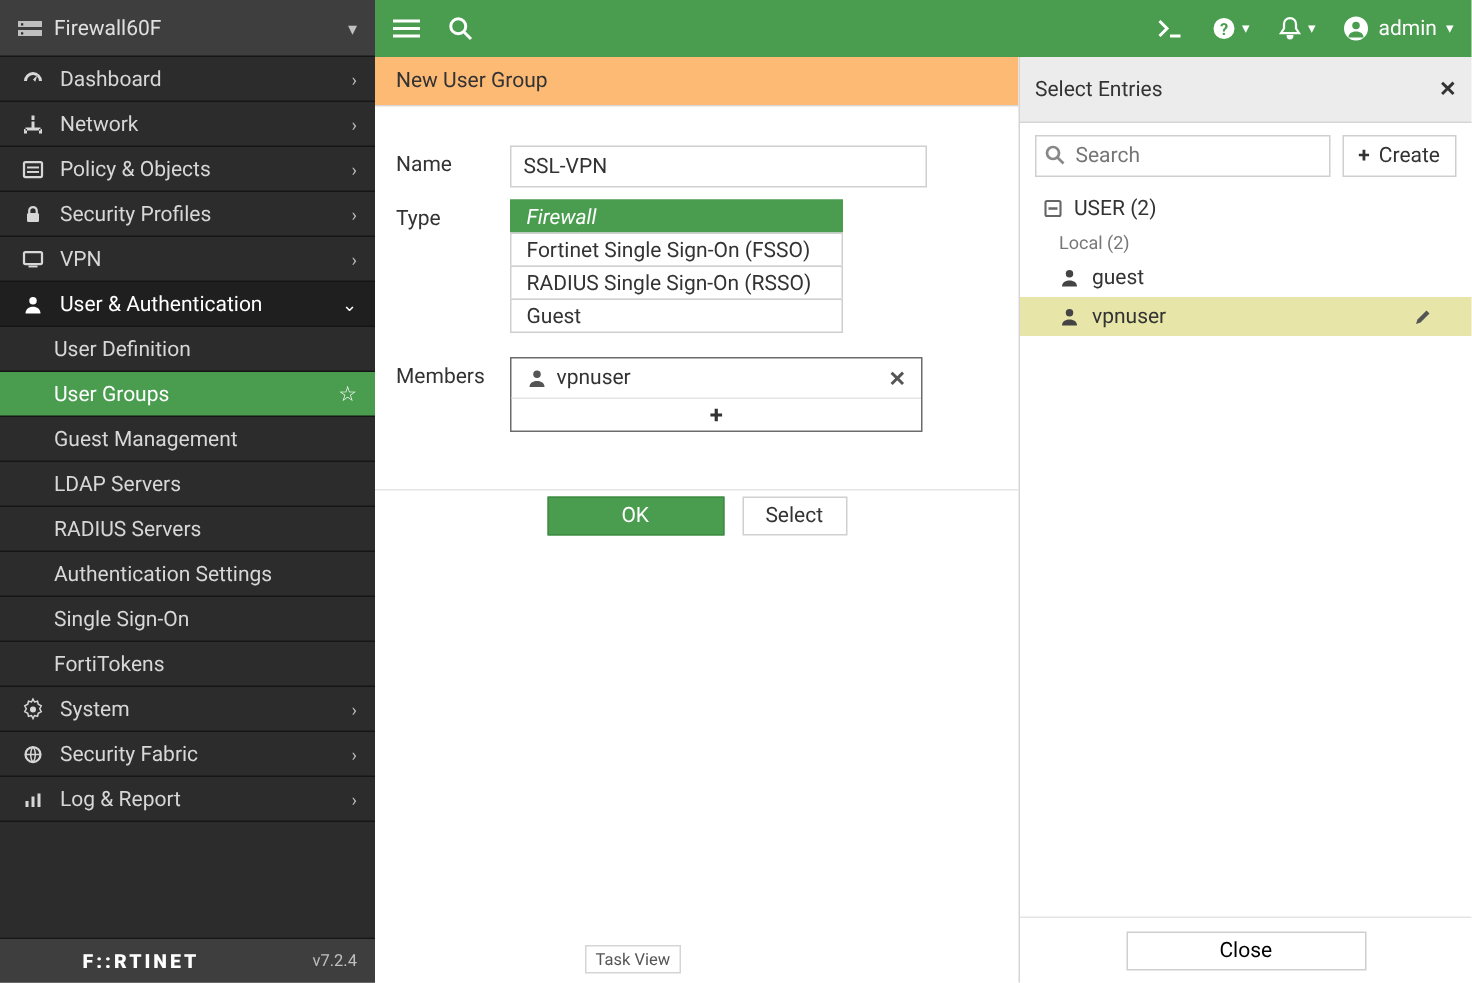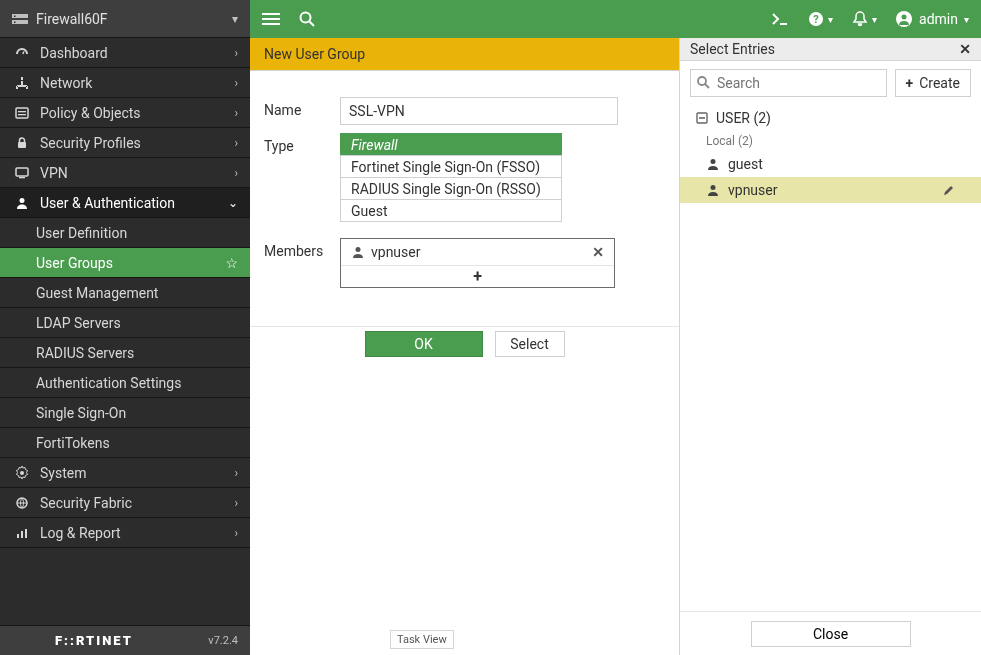--- a/index.html
+++ b/index.html
@@ -27,21 +27,21 @@
 .ver { margin-left: auto; }
 
 
 .topbar { position: absolute; left: 250px; right: 0; top: 0; height: 38px; background: #4a9d4f; color: #fff; display: flex; align-items: center; padding: 0 12px; }
 .topbar .tb-left { display: flex; gap: 18px; align-items: center; }
 .topbar .tb-right { margin-left: auto; display: flex; gap: 18px; align-items: center; }
 .tb-icon { display: inline-flex; align-items: center; cursor: pointer; }
 .tb-admin { display: inline-flex; align-items: center; gap: 6px; font-size: 14px; }
 
 
-.page-header { position: absolute; left: 250px; top: 38px; height: 33px; width: 429px; background: #eab308; border-bottom: 1px solid #d5d5d5; display: flex; align-items: center; padding: 0 14px; font-size: 14px; color: #333; }
+.page-header { position: absolute; left: 250px; top: 38px; height: 33px; width: 429px; background: #fdba74; border-bottom: 1px solid #d5d5d5; display: flex; align-items: center; padding: 0 14px; font-size: 14px; color: #333; }
 
 
 .main { position: absolute; left: 250px; top: 71px; right: 302px; bottom: 30px; background: #fff; }
 .form-row { display: flex; align-items: flex-start; padding: 8px 0 8px 14px; }
 .form-label { width: 76px; font-size: 14px; color: #333; padding-top: 5px; }
 .form-control { }
 .text-input { width: 278px; height: 28px; border: 1px solid #cfcfcf; padding: 0 8px; font-size: 14px; color: #333; }
 
 .type-list { width: 222px; }
 .type-opt { height: 23px; border: 1px solid #cfcfcf; margin-top: -1px; display: flex; align-items: center; padding: 0 10px; font-size: 14px; color: #333; background: #fff; cursor: pointer; }
@@ -55,21 +55,21 @@
 
 .action-row { margin-top: 30px; display: flex; justify-content: center; gap: 12px; border-top: 1px solid #e5e5e5; padding-top: 4px; }
 .btn-ok { width: 118px; height: 26px; background: #4a9d4f; color: #fff; border: 1px solid #3d8a42; font-size: 14px; cursor: pointer; }
 .btn-cancel { width: 70px; height: 26px; background: #fff; color: #333; border: 1px solid #cfcfcf; font-size: 14px; cursor: pointer; text-align: center; overflow: hidden; padding: 0 4px; }
 
 
 .taskview { position: absolute; left: 390px; bottom: 6px; border: 1px solid #d5d5d5; padding: 2px 6px; font-size: 11px; color: #555; background: #fff; cursor: pointer; }
 
 
 .right-panel { position: absolute; right: 0; top: 38px; width: 302px; bottom: 0; border-left: 1px solid #d5d5d5; background: #fff; display: flex; flex-direction: column; }
-.rp-header { height: 23px; background: #ececec; border-bottom: 1px solid #d5d5d5; display: flex; align-items: center; padding: 0 10px; font-size: 14px; color: #333; }
+.rp-header { height: 44px; background: #ececec; border-bottom: 1px solid #d5d5d5; display: flex; align-items: center; padding: 0 10px; font-size: 14px; color: #333; }
 .rp-header .rx { margin-left: auto; font-weight: bold; cursor: pointer; color: #333; }
 .rp-search-row { display: flex; gap: 8px; padding: 8px 10px; }
 .rp-search { flex: 1; position: relative; }
 .rp-search input { width: 100%; height: 28px; border: 1px solid #cfcfcf; padding: 0 6px 0 26px; font-size: 14px; color: #333; }
 .rp-search .mag { position: absolute; left: 6px; top: 6px; color: #888; }
 .rp-create { height: 28px; border: 1px solid #cfcfcf; background: #fff; padding: 0 10px; font-size: 14px; color: #333; display: inline-flex; align-items: center; gap: 6px; cursor: pointer; }
 
 .rp-group-h { display: flex; align-items: center; height: 26px; padding: 0 16px; font-size: 14px; color: #333; }
 .rp-group-h .gicon { margin-right: 8px; color: #666; }
 .rp-sub-h { padding: 0 26px; font-size: 12px; color: #777; height: 20px; display: flex; align-items: center; }

